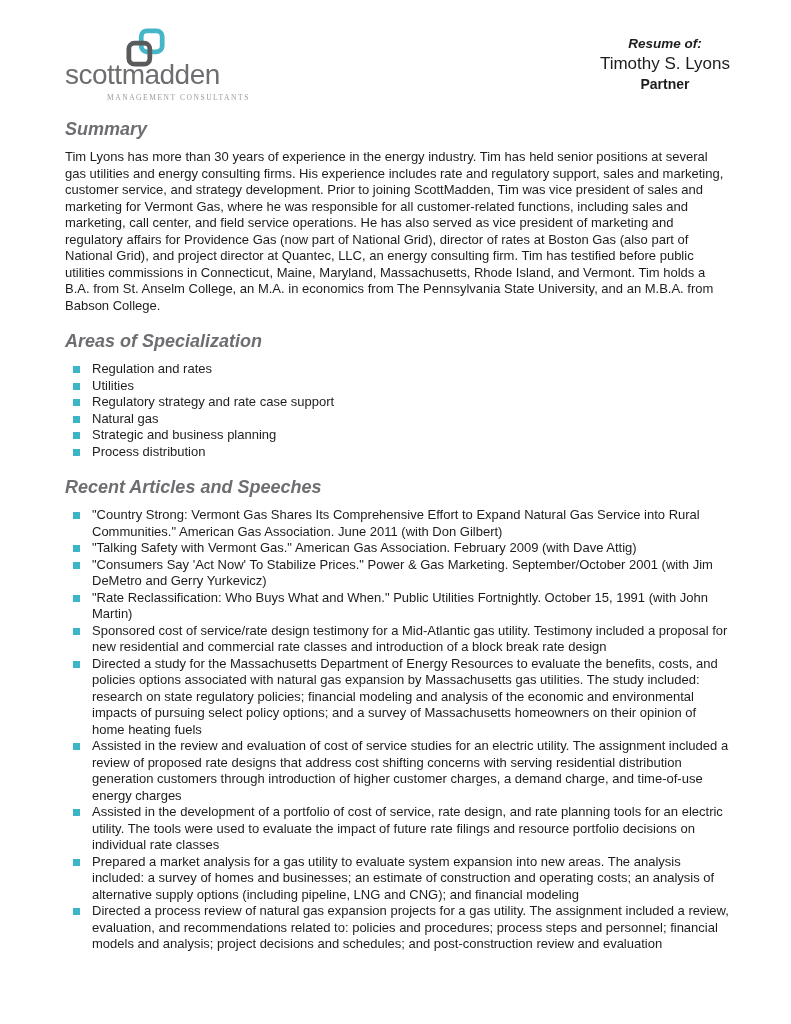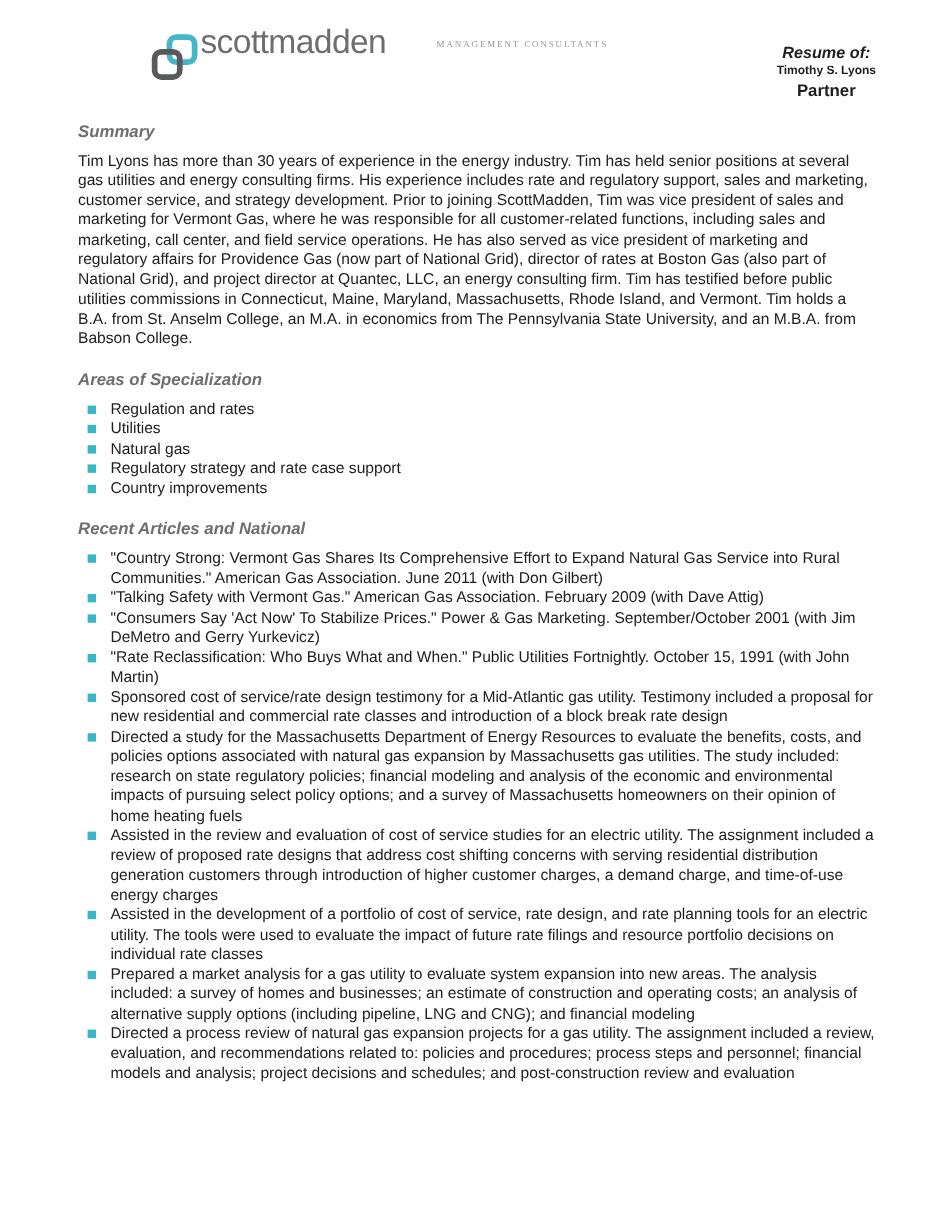--- a/index.html
+++ b/index.html
@@ -17,47 +17,47 @@
     padding: 28px 61px 30px 65px;
     background: #ffffff;
     overflow: hidden;
   }
   .header {
     display: flex;
     justify-content: space-between;
     align-items: flex-start;
     margin-bottom: 14px;
   }
-  .logo { display: flex; flex-direction: row; }
+  .logo { display: flex; flex-direction: column; }
   .logo-icon { margin-left: 60px; height: 40px; width: 42px; }
   .logo-wordmark {
     font-size: 28px;
     color: #6d6e71;
     letter-spacing: -0.5px;
     line-height: 1;
     margin-top: -7px;
   }
   .logo-tagline {
     font-size: 7.5px;
     letter-spacing: 1.55px;
     color: #9a9ca0;
     margin-top: 4px;
     margin-left: 42px;
     white-space: nowrap;
     font-family: Liberation Serif, serif;
   }
   .resume-block { text-align: center; padding-top: 7px; line-height: 1.3; }
   .resume-of { font-style: italic; font-weight: bold; font-size: 13.5px; }
-  .person-name { font-weight: bold; font-size: 10px; }
+  .person-name { font-weight: normal; font-size: 17px; }
   .person-title { font-weight: bold; font-size: 14px; }
   .section-heading {
     color: #6d6e71;
     font-weight: bold;
     font-style: italic;
-    font-size: 14px;
+    font-size: 18px;
     margin: 17px 0 9px 0;
   }
   .body-text { font-size: 13px; line-height: 16.5px; }
   .para { margin: 0; }
   .bullet-list { display: flex; flex-direction: column; }
   .bullet-item { display: flex; }
   .bullet-square {
     flex: 0 0 auto;
     width: 7px;
     height: 7px;
@@ -98,35 +98,39 @@
       <div class="bullet-item">
         <span class="bullet-square"></span>
         <span class="bullet-text body-text">Regulation and rates</span>
       </div>
       <div class="bullet-item">
         <span class="bullet-square"></span>
         <span class="bullet-text body-text">Utilities</span>
       </div>
       <div class="bullet-item">
         <span class="bullet-square"></span>
+        <span class="bullet-text body-text">Regulatory strategy and rate case support</span>
+      </div>
+      <div class="bullet-item">
+        <span class="bullet-square"></span>
         <span class="bullet-text body-text">Natural gas</span>
       </div>
       <div class="bullet-item">
         <span class="bullet-square"></span>
-        <span class="bullet-text body-text">Regulatory strategy and rate case support</span>
+        <span class="bullet-text body-text">Strategic and business planning</span>
       </div>
       <div class="bullet-item">
         <span class="bullet-square"></span>
-        <span class="bullet-text body-text">Country improvements</span>
+        <span class="bullet-text body-text">Process distribution</span>
       </div>
     </div>
   </div>
 
   <div>
-    <div class="section-heading">Recent Articles and National</div>
+    <div class="section-heading">Recent Articles and Speeches</div>
     <div class="bullet-list">
       <div class="bullet-item">
         <span class="bullet-square"></span>
         <span class="bullet-text body-text">"Country Strong: Vermont Gas Shares Its Comprehensive Effort to Expand Natural Gas Service into Rural Communities." American Gas Association. June 2011 (with Don Gilbert)</span>
       </div>
       <div class="bullet-item">
         <span class="bullet-square"></span>
         <span class="bullet-text body-text">"Talking Safety with Vermont Gas." American Gas Association. February 2009 (with Dave Attig)</span>
       </div>
       <div class="bullet-item">

